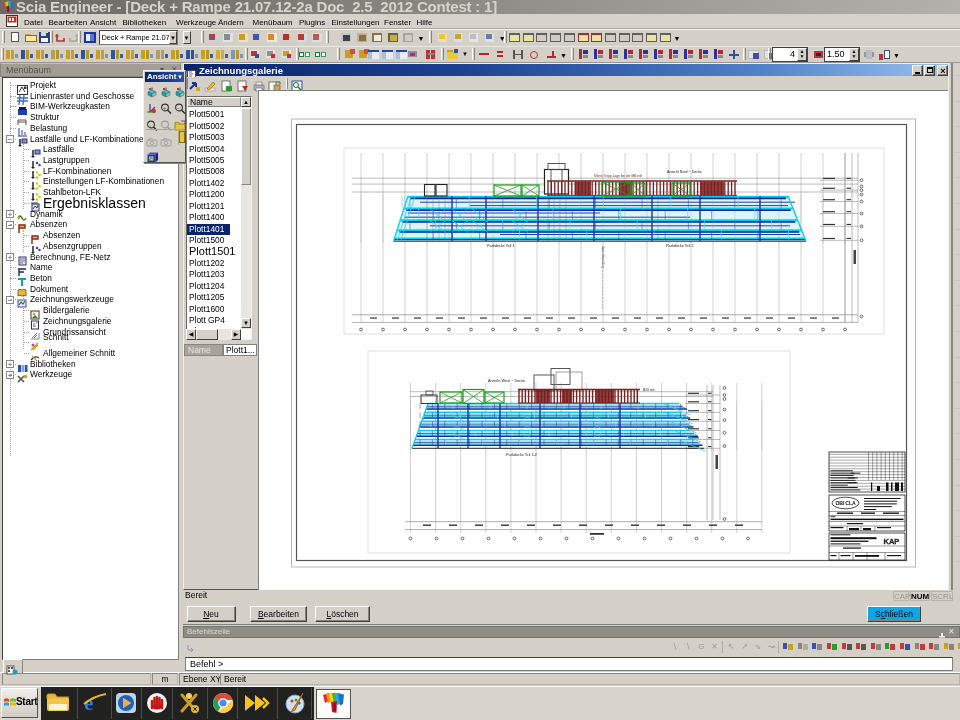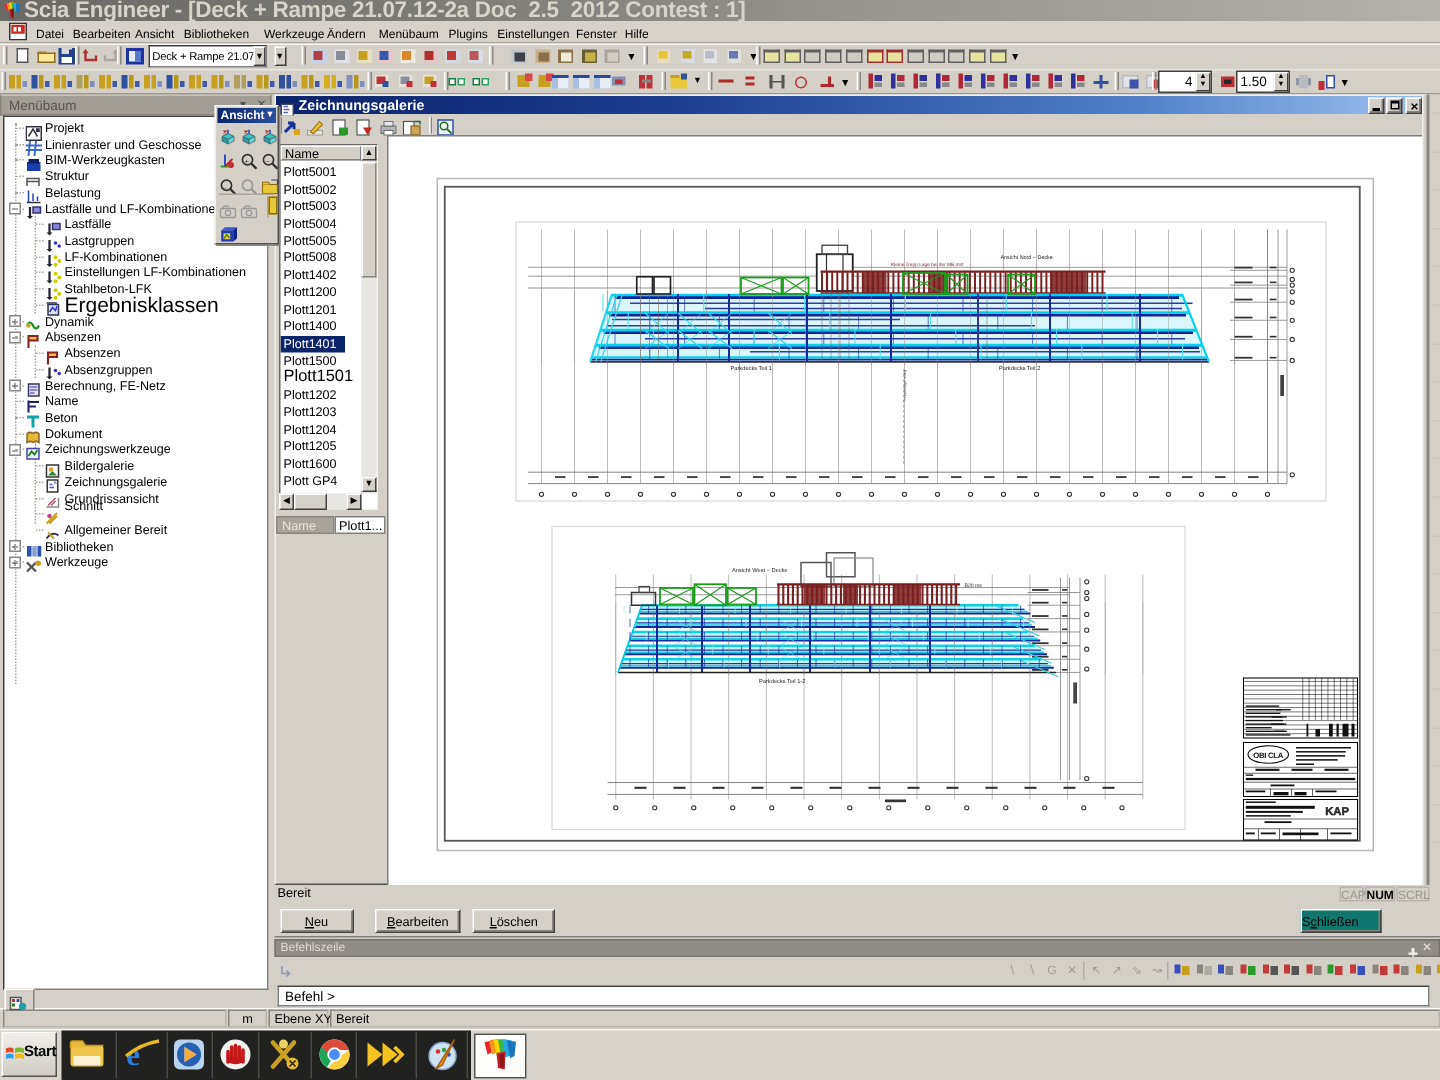--- a/index.html
+++ b/index.html
@@ -685,21 +685,21 @@
     <div style="left:27px;top:259.78000000000003px;width:11px;height:10px;"><svg width="11" height="10">
         <path d="M1 8 L8 1 M3 8 L8 3" stroke="#caa020" stroke-width="1.3"></path>
         <circle cx="3" cy="3" r="1.5" fill="#b84a8a"></circle>
       </svg></div>
     <div style="left:40px;top:254px;width:150px;height:11px;font-size:8.4px;line-height:11px;color:#000;white-space:nowrap;">Schnitt</div>
     <div style="left:20.5px;top:275.00000000000006px;width:5.5px;height:1px;border-top:1px dotted #aaa69e;"></div>
     <div style="left:27px;top:270.50000000000006px;width:11px;height:10px;"><svg width="11" height="10">
         <path d="M1 7 Q5 2 9 5" stroke="#336" stroke-width="1.3" fill="none"></path>
         <path d="M2 3 L6 7" stroke="#caa020" stroke-width="1.3"></path>
       </svg></div>
-    <div style="left:40px;top:270.00000000000006px;width:150px;height:11px;font-size:8.4px;line-height:11px;color:#000;white-space:nowrap;">Allgemeiner Bereit</div>
+    <div style="left:40px;top:270.00000000000006px;width:150px;height:11px;font-size:8.4px;line-height:11px;color:#000;white-space:nowrap;">Allgemeiner Schnitt</div>
     <div style="left:3px;top:282.2200000000001px;width:8px;height:8px;background:#fff;border:1px solid #888;font-size:8px;line-height:7px;text-align:center;color:#333;">+</div>
     <div style="left:7px;top:285.7200000000001px;width:6px;height:1px;border-top:1px dotted #aaa69e;"></div>
     <div style="left:14px;top:281.2200000000001px;width:11px;height:10px;"><svg width="11" height="10">
         <rect x="1" y="2" width="3" height="7" fill="#2a52b0"></rect>
         <rect x="4.5" y="2" width="3" height="7" fill="#88a0d8"></rect>
         <rect x="8" y="2" width="2.5" height="7" fill="#2a52b0"></rect>
       </svg></div>
     <div style="left:27px;top:280.7200000000001px;width:150px;height:11px;font-size:8.4px;line-height:11px;color:#000;white-space:nowrap;">Bibliotheken</div>
     <div style="left:3px;top:292.9400000000001px;width:8px;height:8px;background:#fff;border:1px solid #888;font-size:8px;line-height:7px;text-align:center;color:#333;">+</div>
     <div style="left:7px;top:296.4400000000001px;width:6px;height:1px;border-top:1px dotted #aaa69e;"></div>
@@ -1643,21 +1643,21 @@
 <div style="left:179px;top:131px;width:6px;height:12px;background:#e8c838;border:1px solid #8a6a10;"></div>
 <div style="left:183px;top:590px;width:770px;height:12px;background:#d4d0c8;"></div>
 <div style="left:185px;top:590px;width:60px;height:10px;font-size:8.5px;color:#000;line-height:10px;">Bereit</div>
 <div style="left:893px;top:591px;width:16px;height:10px;background:#d4d0c8;border:1px solid #b8b4ac;font-size:8px;color:#9a968e;line-height:9px;text-align:center;">CAP</div>
 <div style="left:910px;top:591px;width:20px;height:10px;background:#d4d0c8;border:1px solid #b8b4ac;font-size:8px;color:#000;font-weight:bold;line-height:9px;text-align:center;">NUM</div>
 <div style="left:931px;top:591px;width:22px;height:10px;background:#d4d0c8;border:1px solid #b8b4ac;font-size:8px;color:#9a968e;line-height:9px;text-align:center;">SCRL</div>
 <div style="left:183px;top:602px;width:777px;height:23px;background:#d4d0c8;"></div>
 <div style="left:186.5px;top:606px;width:49px;height:16px;background:#d4d0c8;border-top:1px solid #fff;border-left:1px solid #fff;border-right:1px solid #404040;border-bottom:1px solid #404040;box-shadow:inset -1px -1px 0 #87837b;font-size:8.5px;line-height:14px;text-align:center;color:#000;"><u>N</u>eu</div>
 <div style="left:250px;top:606px;width:57px;height:16px;background:#d4d0c8;border-top:1px solid #fff;border-left:1px solid #fff;border-right:1px solid #404040;border-bottom:1px solid #404040;box-shadow:inset -1px -1px 0 #87837b;font-size:8.5px;line-height:14px;text-align:center;color:#000;"><u>B</u>earbeiten</div>
 <div style="left:315px;top:606px;width:55px;height:16px;background:#d4d0c8;border-top:1px solid #fff;border-left:1px solid #fff;border-right:1px solid #404040;border-bottom:1px solid #404040;box-shadow:inset -1px -1px 0 #87837b;font-size:8.5px;line-height:14px;text-align:center;color:#000;"><u>L</u>öschen</div>
-<div style="left:867px;top:606px;width:54px;height:16px;background:#0f766e;border-top:1px solid #fff;border-left:1px solid #fff;border-right:1px solid #404040;border-bottom:1px solid #404040;box-shadow:inset -1px -1px 0 #87837b;font-size:8.5px;line-height:14px;color:#000;">S<u>c</u>hließen</div>
+<div style="left:867px;top:606px;width:54px;height:16px;background:#0ea5e9;border-top:1px solid #fff;border-left:1px solid #fff;border-right:1px solid #404040;border-bottom:1px solid #404040;box-shadow:inset -1px -1px 0 #87837b;font-size:8.5px;line-height:14px;text-align:center;color:#000;">S<u>c</u>hließen</div>
 <div style="left:183px;top:624px;width:777px;height:2px;background:#d4d0c8;border-top:1px solid #808080;"></div>
 <div style="left:183px;top:626px;width:777px;height:12px;background:#8f8b85;border:1px solid #76726c;"></div>
 <div style="left:187px;top:627px;width:100px;height:10px;font-size:8px;color:#dedad2;line-height:10px;">Befehlszeile</div>
 <div style="left:938px;top:627px;width:9px;height:10px;"><svg width="8" height="9">
       <rect x="3" y="1" width="2" height="4" fill="#efece6"></rect>
       <rect x="1" y="4" width="6" height="1.6" fill="#efece6"></rect>
       <rect x="3.6" y="5.5" width="0.9" height="3" fill="#efece6"></rect>
     </svg></div>
 <div style="left:948px;top:627px;width:9px;height:10px;font-size:8px;color:#e8e4dc;line-height:10px;">✕</div>
 <div style="left:183px;top:638px;width:777px;height:18px;background:#d4d0c8;"></div>

